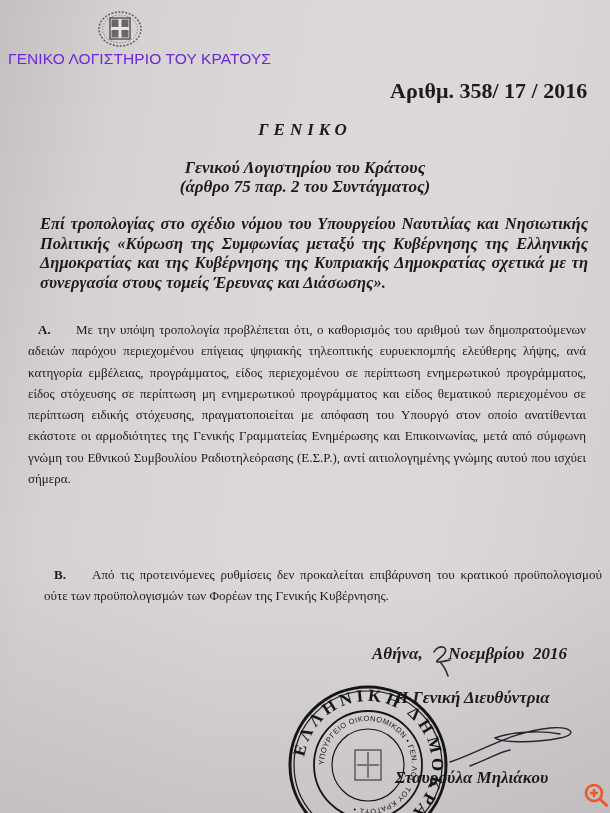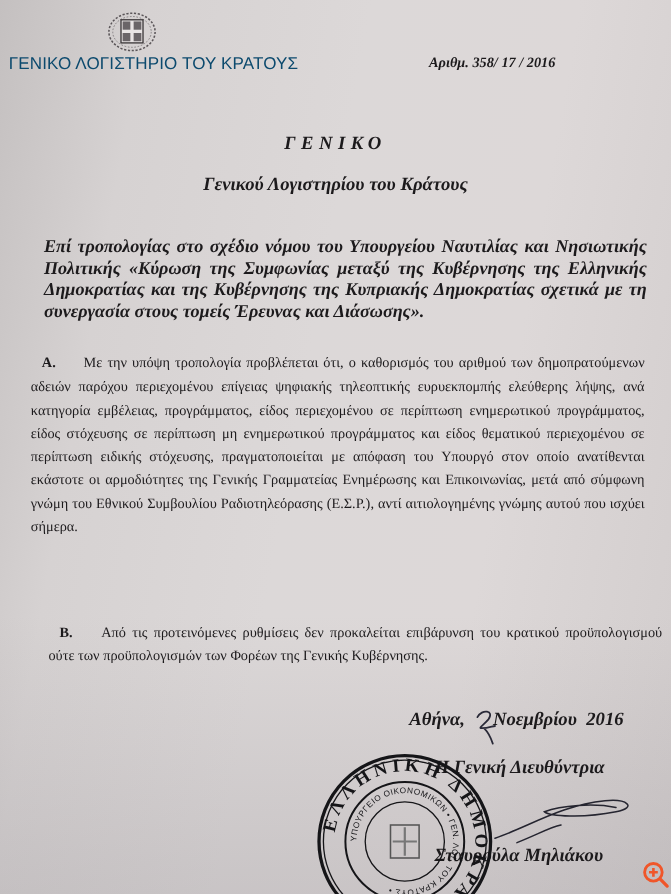--- a/index.html
+++ b/index.html
@@ -13,25 +13,25 @@
     position: absolute; left: 0; top: 560px; width: 610px; height: 253px;
     background: linear-gradient(180deg, rgba(150,145,150,0) 0%, rgba(150,145,150,0.28) 100%);
     pointer-events: none;
   }
   .emblem {
     position: absolute; left: 97px; top: 10px; width: 46px; height: 38px;
   }
   .org {
     position: absolute; left: 8px; top: 50px;
     font-family: "Liberation Sans", sans-serif; font-size: 15.5px; letter-spacing: 0.1px;
-    color: #0c4a6e;
+    color: #6d28d9;
   }
   .refno {
-    position: absolute; left: 390px; top: 49px;
-    font-style: italic; font-weight: bold; font-size: 13px;
+    position: absolute; left: 390px; top: 78px;
+    font-weight: bold; font-size: 22px;
   }
   .title {
     position: absolute; left: 0; width: 610px; top: 120px; text-align: center;
     font-style: italic; font-weight: bold; font-size: 17px; letter-spacing: 5px;
   }
   .subtitle {
     position: absolute; left: 0; width: 610px; top: 158px; text-align: center;
     font-style: italic; font-weight: bold; font-size: 17px; line-height: 19px;
   }
   .intro {
@@ -81,20 +81,21 @@
   <rect x="14.5" y="20" width="7" height="7.5" fill="#6a6568"></rect>
   <rect x="24.5" y="20" width="7" height="7.5" fill="#6a6568"></rect>
 </svg>
 
 <div class="org">ΓΕΝΙΚΟ ΛΟΓΙΣΤΗΡΙΟ ΤΟΥ ΚΡΑΤΟΥΣ</div>
 <div class="refno">Αριθμ. 358/ 17 / 2016</div>
 
 <div class="title">ΓΕΝΙΚΟ</div>
 <div class="subtitle">
   <div>Γενικού Λογιστηρίου του Κράτους</div>
+  <div>(άρθρο 75 παρ. 2 του Συντάγματος)</div>
 </div>
 
 <div class="intro">Επί τροπολογίας στο σχέδιο νόμου του Υπουργείου Ναυτιλίας και Νησιωτικής Πολιτικής «Κύρωση της Συμφωνίας μεταξύ της Κυβέρνησης της Ελληνικής Δημοκρατίας και της Κυβέρνησης της Κυπριακής Δημοκρατίας σχετικά με τη συνεργασία στους τομείς Έρευνας και Διάσωσης».</div>
 
 <div class="para paraA">
   <span class="marker">Α.</span><span>Με την υπόψη τροπολογία προβλέπεται ότι, ο καθορισμός του αριθμού των δημοπρατούμενων αδειών παρόχου περιεχομένου επίγειας ψηφιακής τηλεοπτικής ευρυεκπομπής ελεύθερης λήψης, ανά κατηγορία εμβέλειας, προγράμματος, είδος περιεχομένου σε περίπτωση ενημερωτικού προγράμματος, είδος στόχευσης σε περίπτωση μη ενημερωτικού προγράμματος και είδος θεματικού περιεχομένου σε περίπτωση ειδικής στόχευσης, πραγματοποιείται με απόφαση του Υπουργό στον οποίο ανατίθενται εκάστοτε οι αρμοδιότητες της Γενικής Γραμματείας Ενημέρωσης και Επικοινωνίας, μετά από σύμφωνη γνώμη του Εθνικού Συμβουλίου Ραδιοτηλεόρασης (Ε.Σ.Ρ.), αντί αιτιολογημένης γνώμης αυτού που ισχύει σήμερα.</span>
 </div>
 
 <div class="para paraB">
   <span class="marker">Β.</span><span>Από τις προτεινόμενες ρυθμίσεις δεν προκαλείται επιβάρυνση του κρατικού προϋπολογισμού ούτε των προϋπολογισμών των Φορέων της Γενικής Κυβέρνησης.</span>

